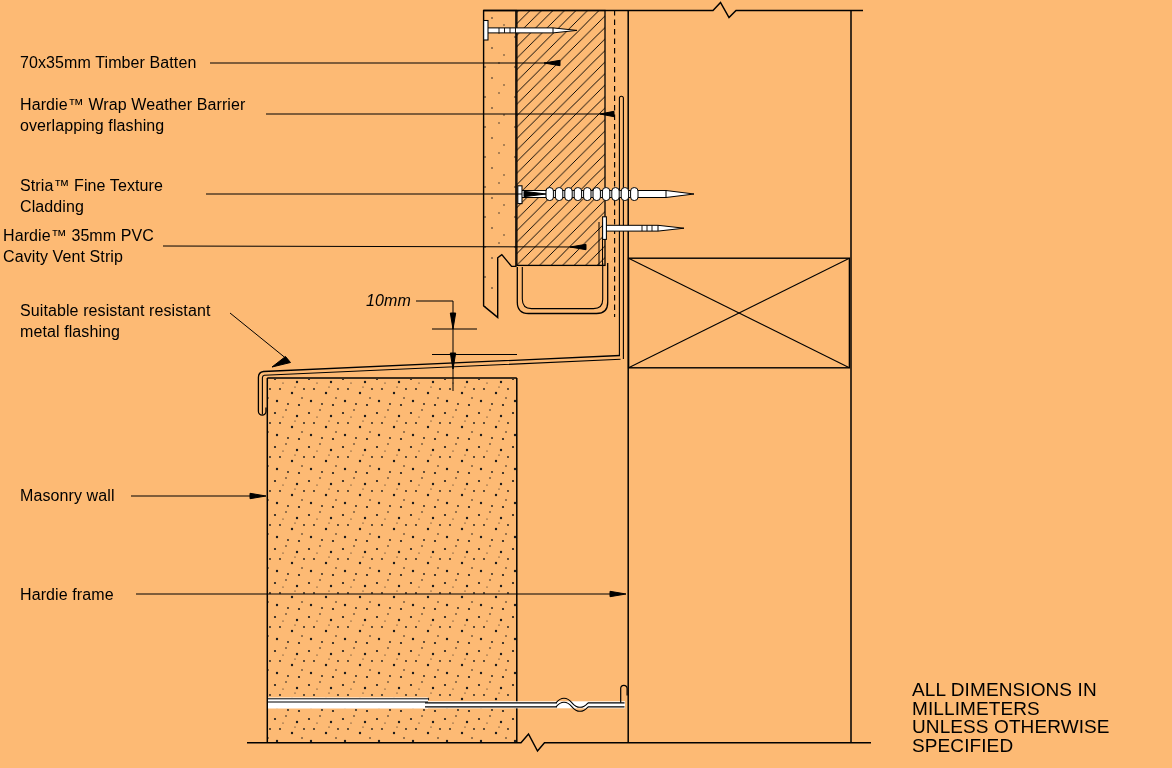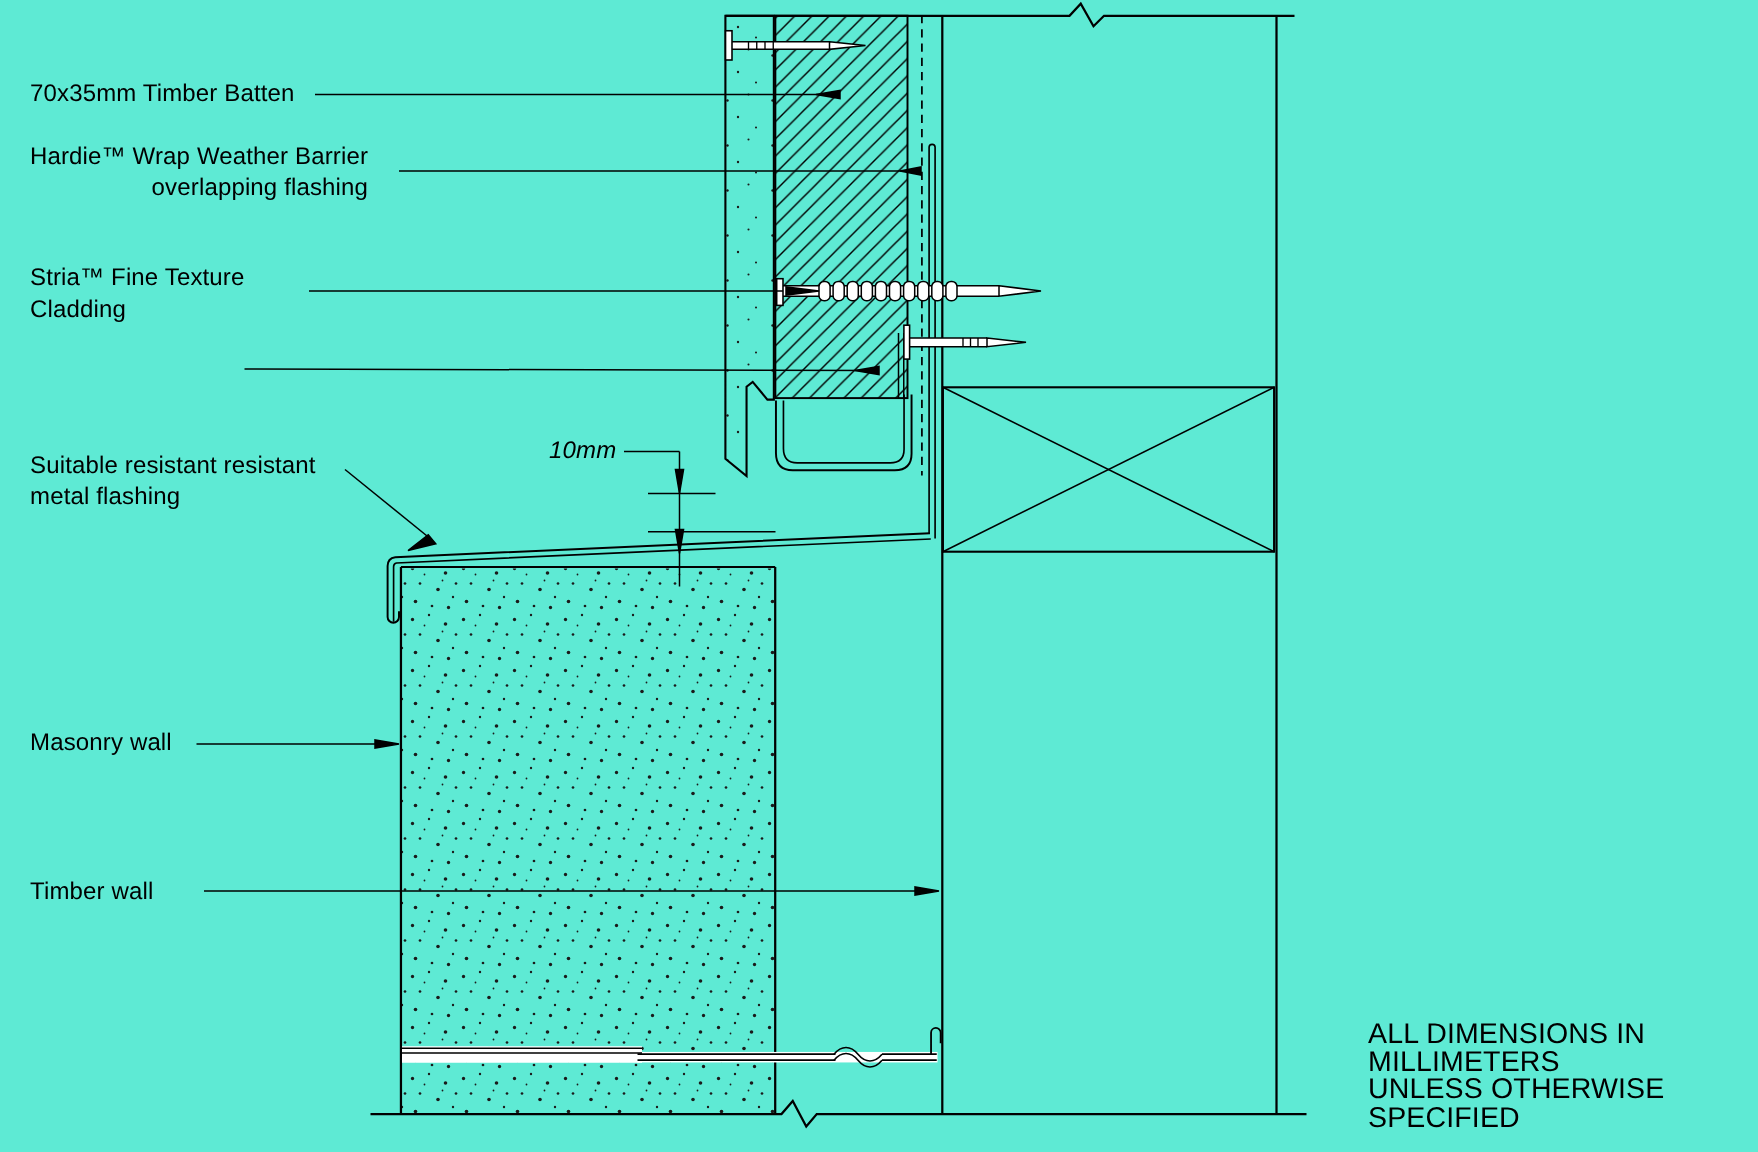--- a/index.html
+++ b/index.html
@@ -1,16 +1,16 @@
 <!DOCTYPE html>
 <html><head>
 <meta charset="utf-8">
 <style>
   html,body{margin:0;padding:0;background:#fff;}
-  .canvas{position:relative;width:1172px;height:768px;background:#5eead4;overflow:hidden;
+  .canvas{position:relative;width:1172px;height:768px;background:#fdba74;overflow:hidden;
           font-family:"Liberation Sans",sans-serif;color:#000;}
   .canvas svg{position:absolute;left:0;top:0;}
   .lbl{position:absolute;font-size:16px;line-height:20.5px;white-space:pre-line;letter-spacing:.1px;}
   .note{font-size:19px;line-height:18.5px;white-space:pre-line;}
 </style>
 </head>
 <body>
 
 <div class="canvas">
 
@@ -181,25 +181,27 @@
     <line x1="416" y1="301" x2="453" y2="301"></line>
     <line x1="453" y1="301" x2="453" y2="391"></line>
     <line x1="432" y1="329" x2="477" y2="329"></line>
     <line x1="432" y1="354.5" x2="517" y2="354.5"></line>
     <polygon points="453,329 450.3,313 455.7,313"></polygon>
     <polygon points="453,369 450.3,353 455.7,353"></polygon>
   </g>
 </svg>
 
 <div class="lbl" style="left:20px;top:53px;">70x35mm Timber Batten</div>
-<div class="lbl" style="left:20px;top:95px;text-align:right;">Hardie™ Wrap Weather Barrier
+<div class="lbl" style="left:20px;top:95px;">Hardie™ Wrap Weather Barrier
 overlapping flashing</div>
 <div class="lbl" style="left:20px;top:176px;">Stria™ Fine Texture
 Cladding</div>
+<div class="lbl" style="left:3px;top:226px;">Hardie™ 35mm PVC
+Cavity Vent Strip</div>
 <div class="lbl" style="left:20px;top:301px;">Suitable resistant resistant
 metal flashing</div>
 <div class="lbl" style="left:366px;top:291px;font-style:italic;">10mm</div>
 <div class="lbl" style="left:20px;top:486px;text-align:right;">Masonry wall</div>
-<div class="lbl" style="left:20px;top:585px;">Timber wall</div>
+<div class="lbl" style="left:20px;top:585px;">Hardie frame</div>
 <div class="lbl note" style="left:912px;top:681px;">ALL DIMENSIONS IN MILLIMETERS
 UNLESS OTHERWISE SPECIFIED</div>
 
 </div>
 
 </body></html>

